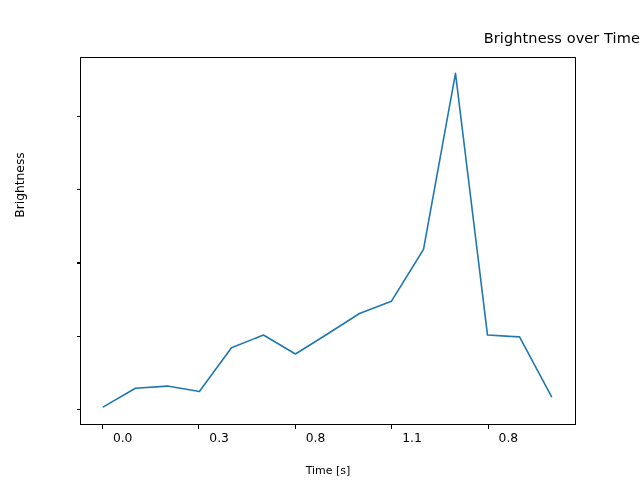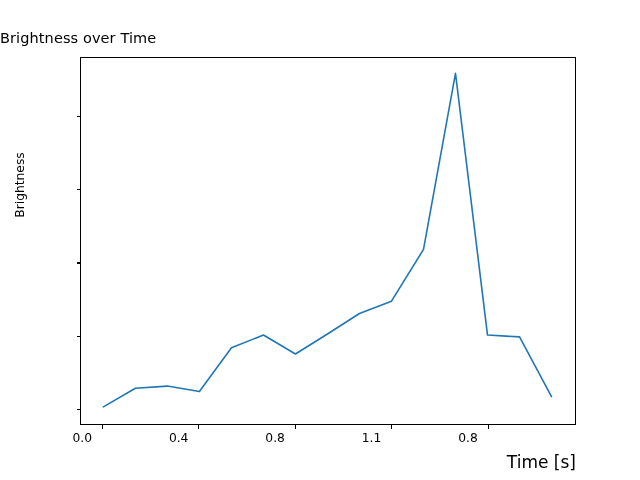--- a/index.html
+++ b/index.html
@@ -20,21 +20,21 @@
     height: 480px;
     background: #ffffff;
   }
 
   
   #chart-title {
     position: absolute;
     left: 0;
     top: 30px;
     width: 640px;
-    text-align: left;
+    text-align: right;
     font-size: 14.5px;
     color: #000000;
     letter-spacing: 0.1px;
   }
 
   
   #plot-area {
     position: absolute;
     left: 80px;
     top: 57px;
@@ -78,45 +78,45 @@
     top: -0.6px;
     width: 3.5px;
     height: 1.2px;
     background: #000000;
   }
 
   
   #x-axis-label {
     position: absolute;
     left: 80px;
-    top: 452px;
+    top: 464px;
     width: 496px;
-    text-align: right;
-    font-size: 17px;
+    text-align: center;
+    font-size: 11px;
     color: #000000;
   }
   .x-tick {
     position: absolute;
     top: 425px;
     width: 0;
   }
   .x-tick .tick-mark {
     position: absolute;
     left: -0.6px;
     top: 0;
     width: 1.2px;
     height: 3.5px;
     background: #000000;
   }
   .x-tick .tick-label {
     position: absolute;
     left: -30px;
     top: 6px;
     width: 60px;
-    text-align: left;
+    text-align: right;
     font-size: 12.3px;
     color: #000000;
   }
 </style>
 </head>
 <body>
 
 <div id="figure">
 
   <div id="chart-title">Brightness over Time</div>
@@ -142,21 +142,21 @@
         <div class="tick-mark"></div>
       </div>
     </div>
   <div id="x-ticks-container">
       <div class="x-tick" style="left: 102.467px;">
         <div class="tick-mark"></div>
         <div class="tick-label">0.0</div>
       </div>
       <div class="x-tick" style="left: 198.89px;">
         <div class="tick-mark"></div>
-        <div class="tick-label">0.4</div>
+        <div class="tick-label">0.3</div>
       </div>
       <div class="x-tick" style="left: 295.313px;">
         <div class="tick-mark"></div>
         <div class="tick-label">0.8</div>
       </div>
       <div class="x-tick" style="left: 391.736px;">
         <div class="tick-mark"></div>
         <div class="tick-label">1.1</div>
       </div>
       <div class="x-tick" style="left: 488.159px;">

